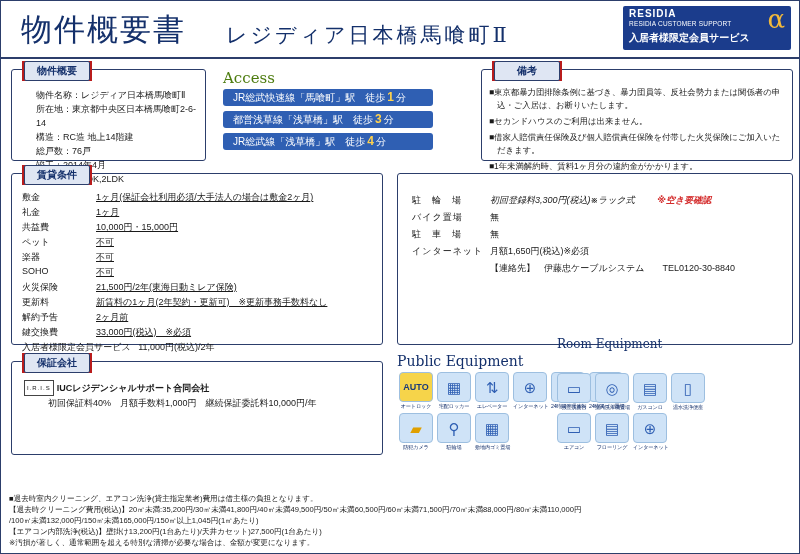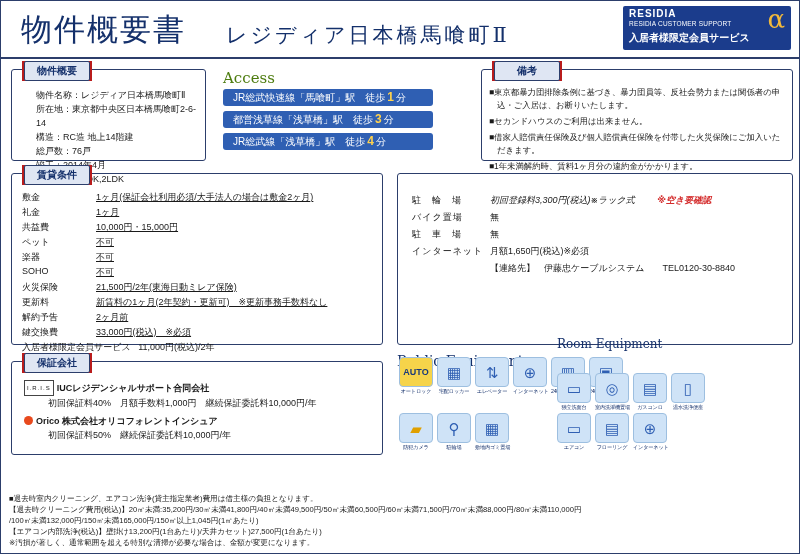--- a/index.html
+++ b/index.html
@@ -273,31 +273,27 @@
 
   <div class="box" id="guar">
     <div class="boxtitle">
       <span class="tag">保証会社</span>
     </div>
     <div class="inner">
       <div>
         <span class="iris-badge">I.R.I.S</span><span class="g-brand">IUCレジデンシャルサポート合同会社</span>
         <span class="indent">初回保証料40%　月額手数料1,000円　継続保証委託料10,000円/年</span>
       </div>
-      <div style="margin-top:4px">
-        <span class="orico-dot"></span><span class="g-brand">Orico 株式会社オリコフォレントインシュア</span>
-        <span class="indent">初回保証料50%　継続保証委託料10,000円/年</span>
-      </div>
     </div>
   </div>
 
   <div id="pub-head">Public Equipment</div>
   <div id="room-head">Room Equipment</div>
 
-  <div class="icon-grid" style="left:398px;top:356px;">
+  <div class="icon-grid" style="left:398px;top:371px;">
     <div class="ic">
       <div class="sq auto">
           <span class="glyph">AUTO</span>
         </div>
       <div class="cap">オートロック</div>
     </div>
     <div class="ic">
       <div class="sq">
           <span class="glyph">▦</span>
         </div>

